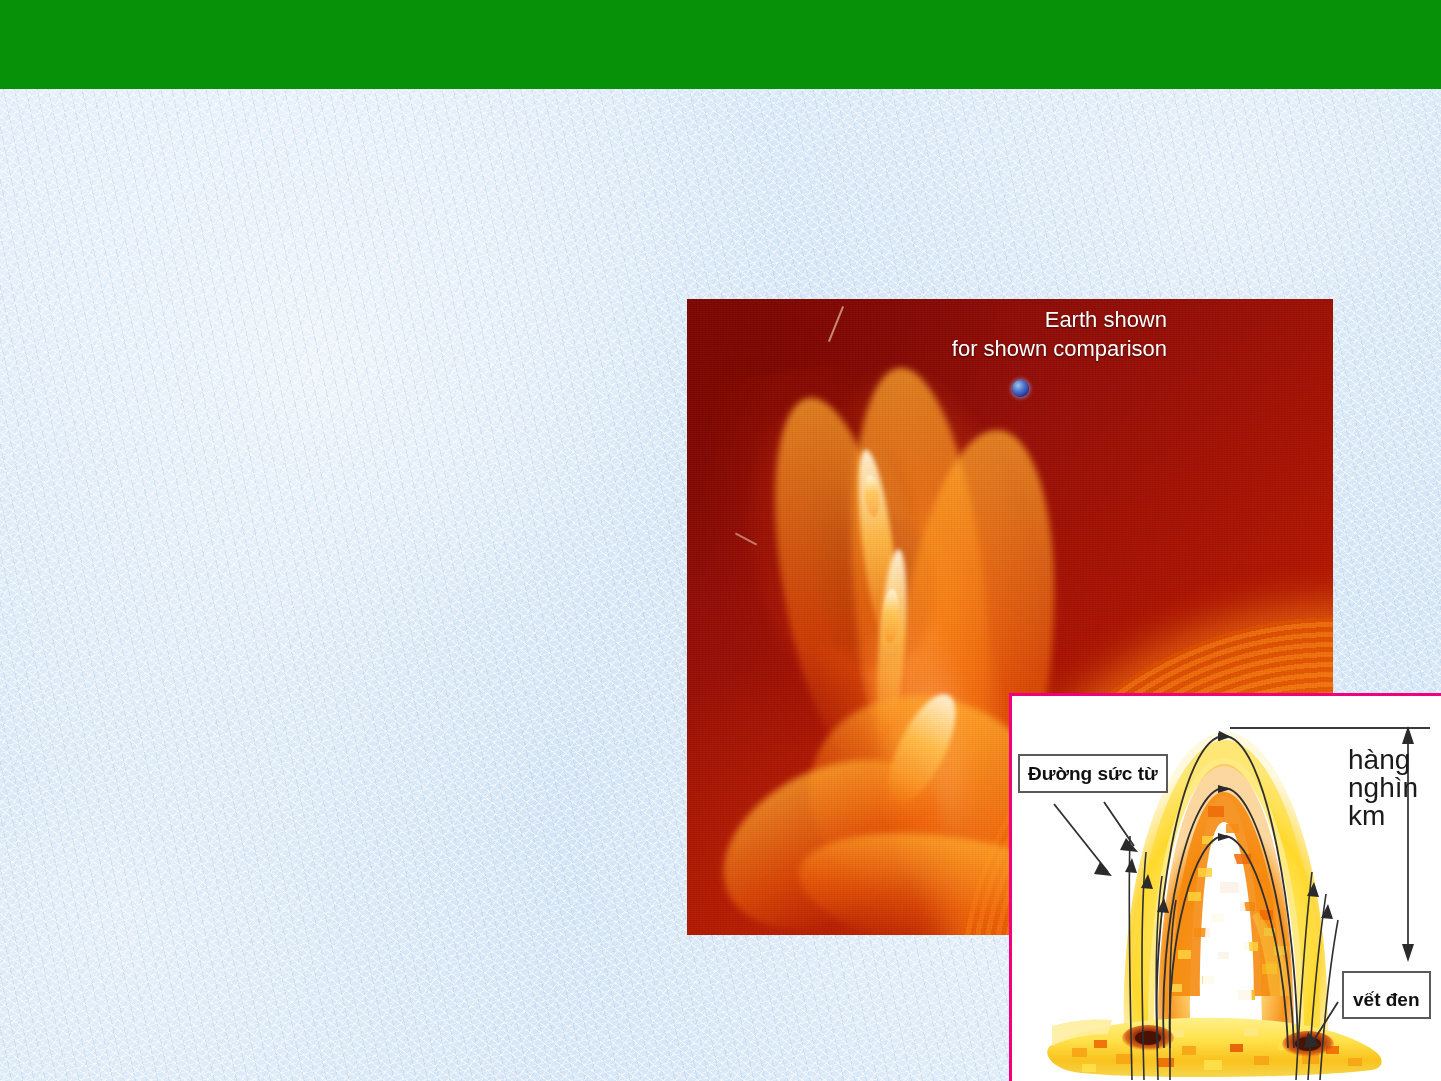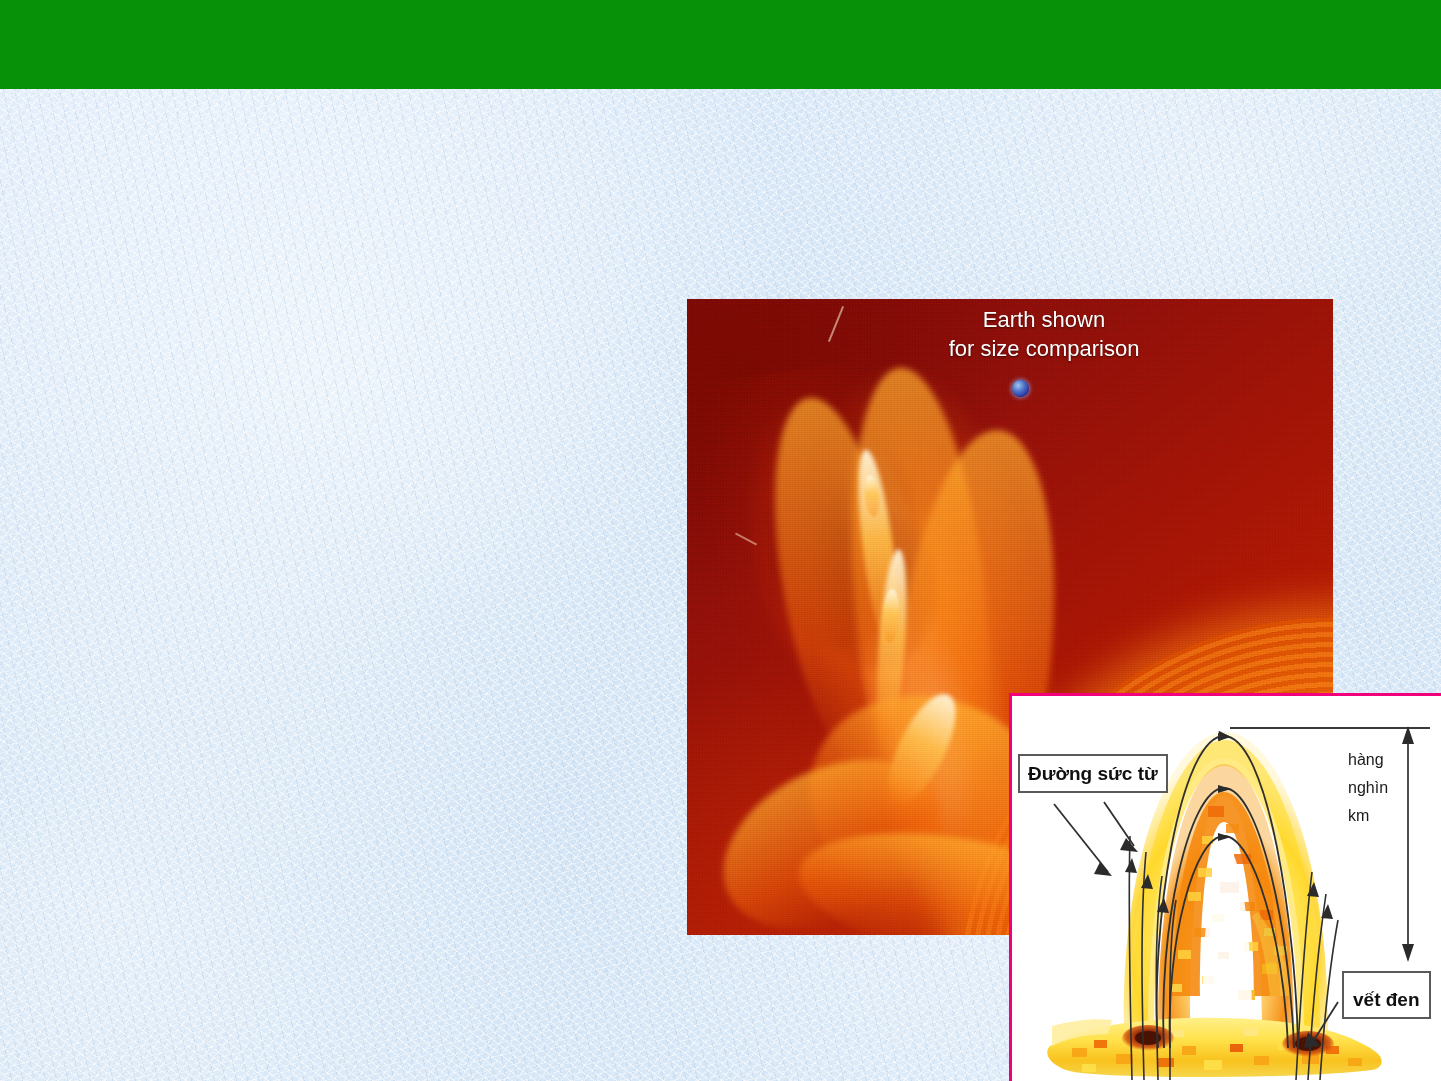--- a/index.html
+++ b/index.html
@@ -159,24 +159,24 @@
   }
   .dark-void {
     position: absolute;
     background: radial-gradient(ellipse at 50% 50%, rgba(110,8,2,0.85) 0%, rgba(130,10,3,0.35) 60%, rgba(140,12,3,0) 100%);
     border-radius: 50%;
     filter: blur(4px);
   }
   
   #photo-caption {
     position: absolute;
-    left: 207px;
+    left: 180px;
     top: 6px;
     width: 300px;
-    text-align: center;
+    text-align: right;
     color: #ffffff;
     font-size: 22px;
     line-height: 29px;
     font-family: "Liberation Sans", sans-serif;
     text-shadow: 0 1px 2px rgba(0,0,0,0.6);
     z-index: 6;
   }
   
   #earth-dot {
     position: absolute;
@@ -237,21 +237,21 @@
     top: 275px;
     padding: 16px 9px 6px 9px;
     font-size: 19px;
   }
   #label-height {
     position: absolute;
     left: 336px;
     top: 50px;
     color: #1a1a1a;
     font-family: "Liberation Sans", sans-serif;
-    font-size: 16px;
+    font-size: 28px;
     line-height: 28px;
     font-weight: normal;
     z-index: 4;
   }
 </style>
 </head>
 <body>
 
 <div id="slide">
 
@@ -284,21 +284,21 @@
     <div class="prom-streak" style="left:192px; top:250px; width:26px; height:190px; transform:rotate(4deg);"></div>
     <div class="prom-streak" style="left:212px; top:390px; width:46px; height:120px; transform:rotate(26deg);"></div>
     <div class="prom-streak" style="left:178px; top:176px; width:14px; height:42px; transform:rotate(-6deg); filter:blur(1px);"></div>
     <div class="prom-streak" style="left:196px; top:290px; width:16px; height:54px; transform:rotate(3deg); filter:blur(1px);"></div>
 
     <div class="tiny-streak" style="left:148px; top:6px; width:2px; height:38px; transform:rotate(22deg); opacity:0.75;"></div>
     <div class="tiny-streak" style="left:58px; top:228px; width:2px; height:24px; transform:rotate(-62deg); opacity:0.65;"></div>
 
     <div id="photo-caption">
       <div>Earth shown</div>
-      <div>for size comparison</div>
+      <div>for shown comparison</div>
     </div>
 
     <div id="earth-dot"></div>
 
     <div class="grain"></div>
   </div>
 
   <div id="loop-diagram">
 
     <svg id="loop-canvas" viewBox="0 0 429 385" preserveAspectRatio="none">

